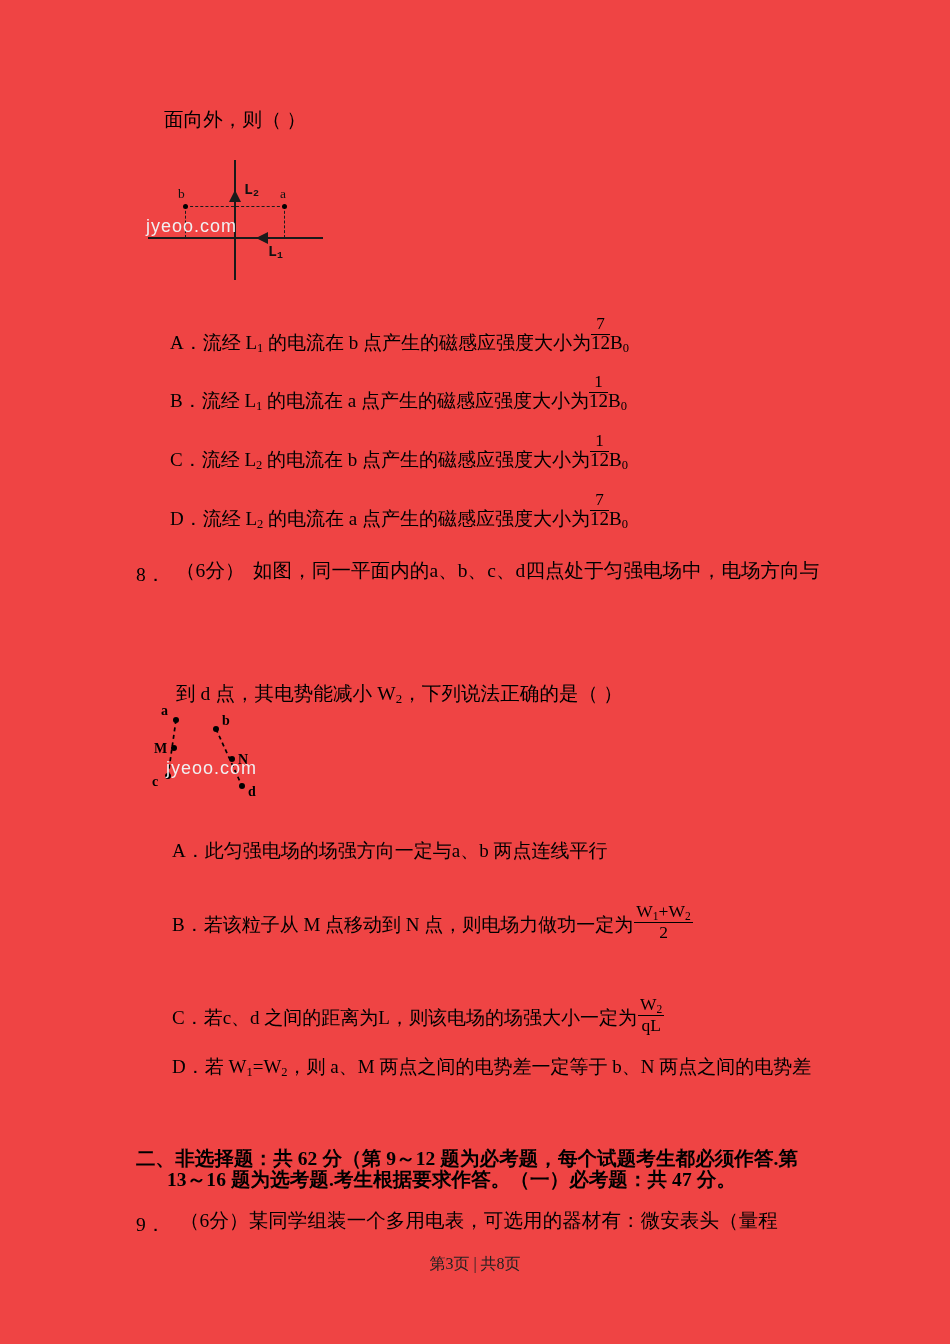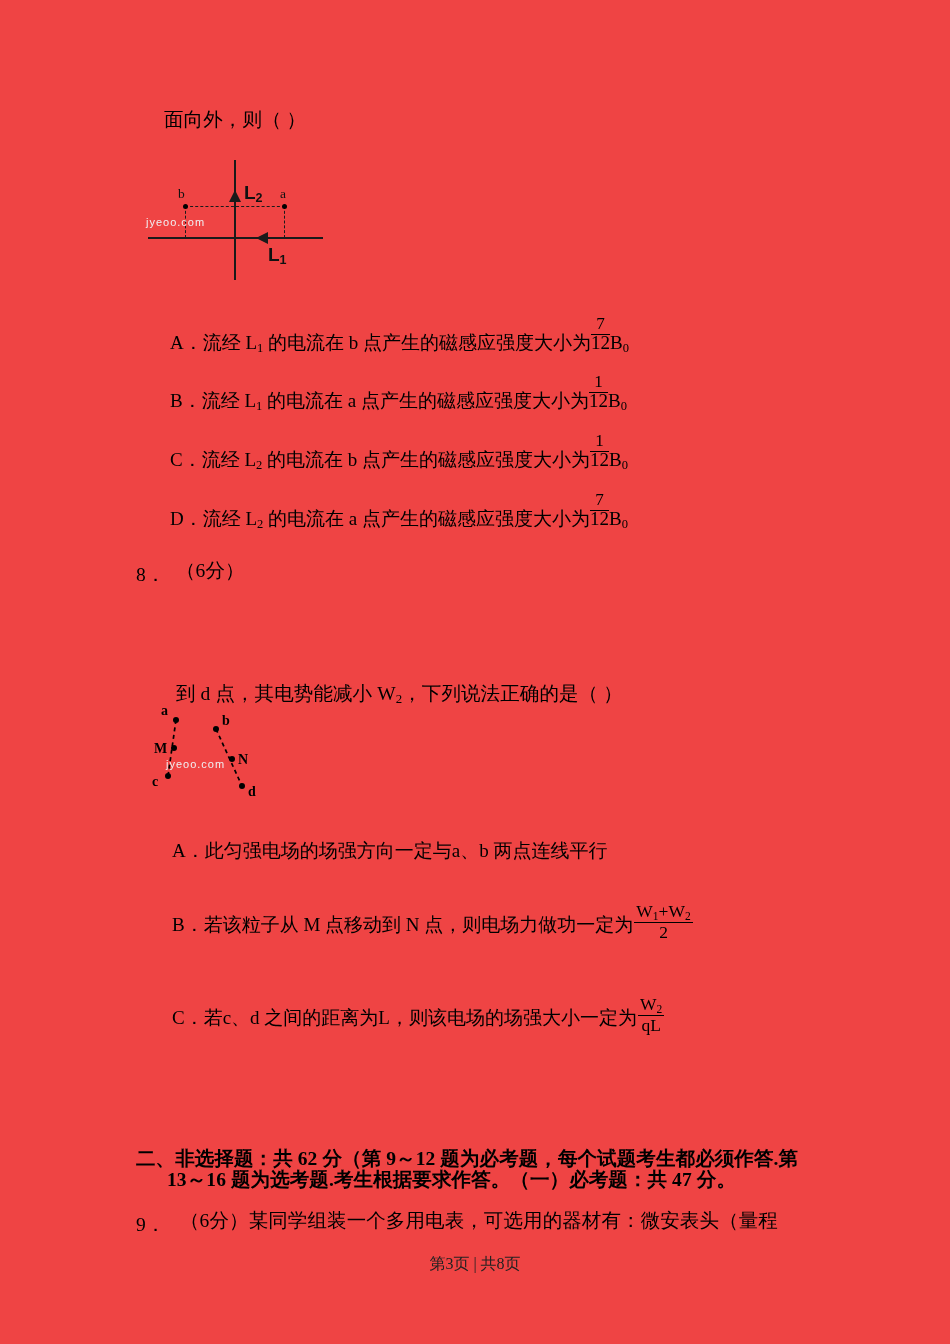--- a/index.html
+++ b/index.html
@@ -180,23 +180,23 @@
     border-radius: 50%;
   }
   .fig1 .lbl {
     position: absolute;
     font-size: 13.5px;
     font-family: "Liberation Serif", serif;
     color: #111;
   }
   .fig1 .lbl-big {
     position: absolute;
-    font-size: 19px;
+    font-size: 15px;
     font-weight: bold;
-    font-family: Liberation Sans, sans-serif;
+    font-family: Liberation Mono, monospace;
     color: #111;
   }
 
   
   .fig2 {
     position: absolute;
     left: 150px;
     top: 706px;
     width: 120px;
     height: 100px;
@@ -215,21 +215,21 @@
   }
   .fig2 svg {
     position: absolute;
     left: 0; top: 0;
   }
 
   
   .wm {
     position: absolute;
     color: #f0f0f2;
-    font-size: 11px;
+    font-size: 18px;
     letter-spacing: 1px;
     font-family: "Liberation Sans", sans-serif;
     user-select: none;
   }
 </style>
 </head>
 <body>
 
 <div class="page">
 
@@ -267,20 +267,21 @@
   <div class="opt" style="left:170px; top:450px;">
     <span>C．</span><span>流经 L</span><sub>2</sub><span> 的电流在 b 点产生的磁感应强度大小为</span><span class="frac-base"><span class="num">1</span><span class="den">12</span></span><span>B</span><sub>0</sub>
   </div>
 
   <div class="opt" style="left:170px; top:509px;">
     <span>D．</span><span>流经 L</span><sub>2</sub><span> 的电流在 a 点产生的磁感应强度大小为</span><span class="frac-base"><span class="num">7</span><span class="den">12</span></span><span>B</span><sub>0</sub>
   </div>
 
   <div class="qnum" style="left:136px; top:561px;">8．</div>
   <div class="line" style="left:176px; top:561px;">（6分）</div>
+  <div class="line" style="left:253px; top:561px;">如图，同一平面内的a、b、c、d四点处于匀强电场中，电场方向与</div>
 
 
 
   <div class="line" style="left:176px; top:684px;">
     <span>到 d 点，其电势能减小 W</span><sub>2</sub><span>，下列说法正确的是（     ）</span>
   </div>
 
   <div class="fig2">
     <svg width="120" height="100">
       <line x1="26" y1="14" x2="18" y2="70" stroke="#000" stroke-width="1.7" stroke-dasharray="4,3.5"></line>
@@ -306,20 +307,23 @@
   </div>
 
   <div class="opt" style="left:172px; top:903px;">
     <span>B．</span><span>若该粒子从 M 点移动到 N 点，则电场力做功一定为</span><span class="frac"><span class="num"><span>W</span><sub>1</sub><span>+</span><span>W</span><sub>2</sub></span><span class="den">2</span></span>
   </div>
 
   <div class="opt" style="left:172px; top:996px;">
     <span>C．</span><span>若c、d 之间的距离为L，则该电场的场强大小一定为</span><span class="frac"><span class="num"><span>W</span><sub>2</sub></span><span class="den">qL</span></span>
   </div>
 
+  <div class="opt" style="left:172px; top:1057px;">
+    <span>D．</span><span>若 W</span><sub>1</sub><span>=W</span><sub>2</sub><span>，则 a、M 两点之间的电势差一定等于 b、N 两点之间的电势差</span>
+  </div>
 
   <div class="line bold" style="left:136px; top:1149px;">二、非选择题：共 62 分（第 9～12 题为必考题，每个试题考生都必须作答.第</div>
   <div class="line bold" style="left:167px; top:1170px;">13～16 题为选考题.考生根据要求作答。（一）必考题：共 47 分。</div>
 
   <div class="qnum" style="left:136px; top:1211px;">9．</div>
   <div class="line" style="left:180px; top:1211px;font-family:Liberation Serif, serif;">（6分）某同学组装一个多用电表，可选用的器材有：微安表头（量程</div>
 
   <div class="footer" style="top:1254px;">第3页 | 共8页</div>
 
 </div>

